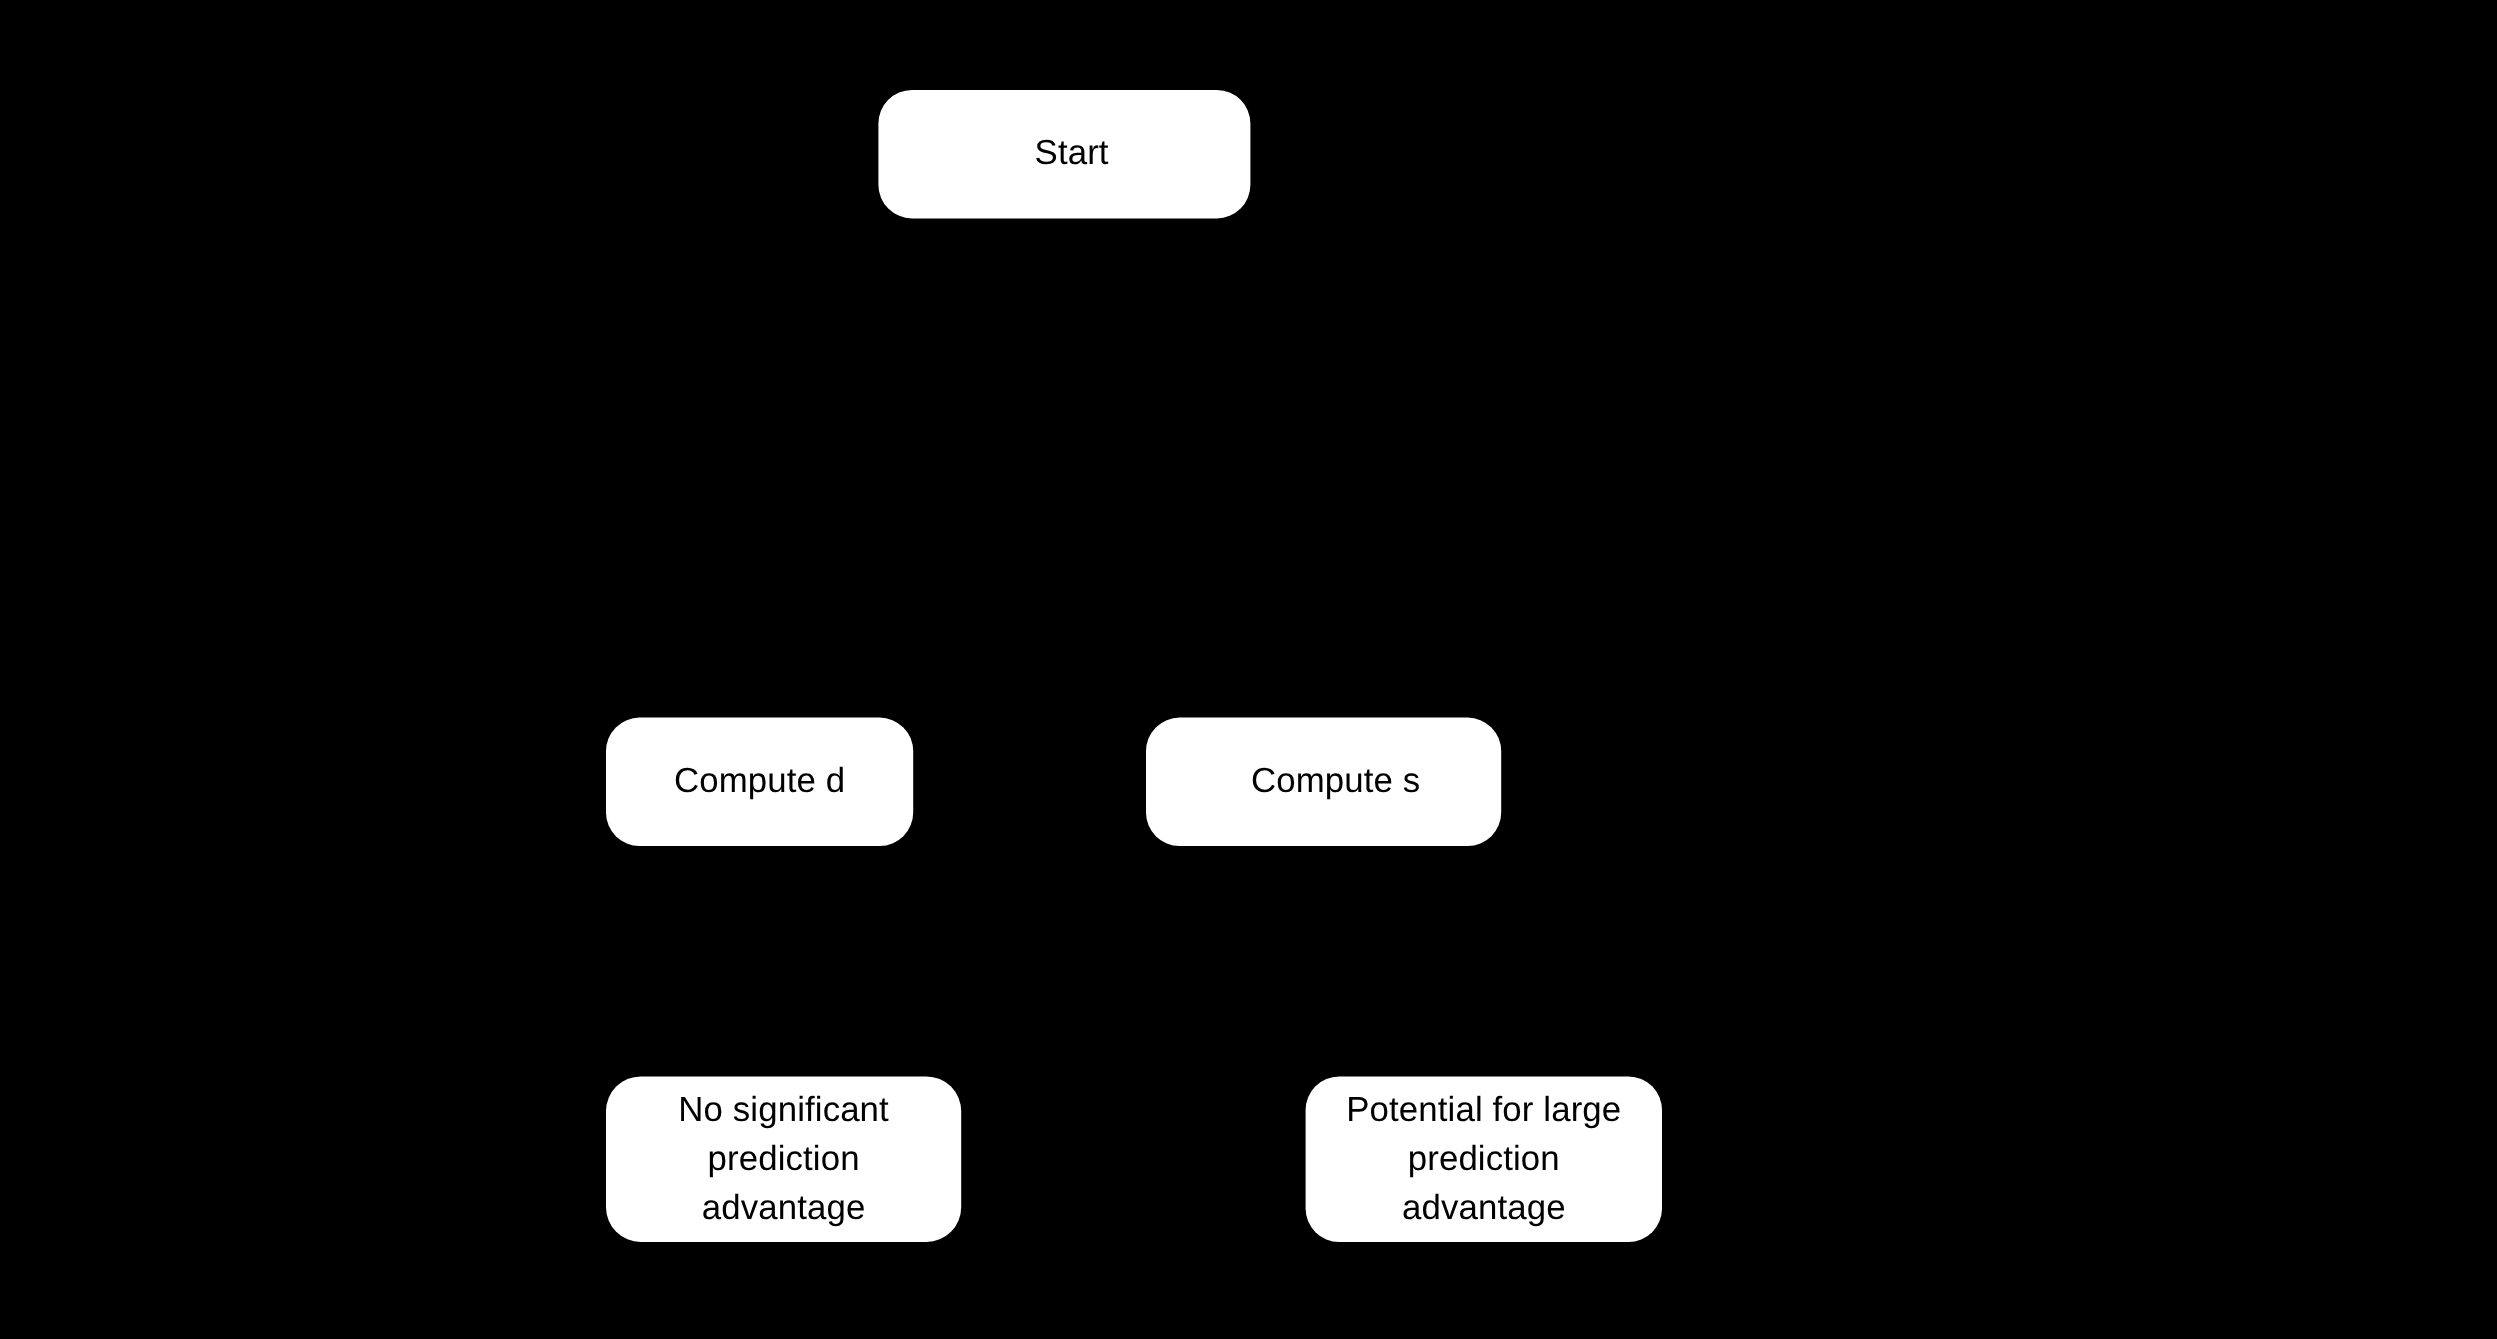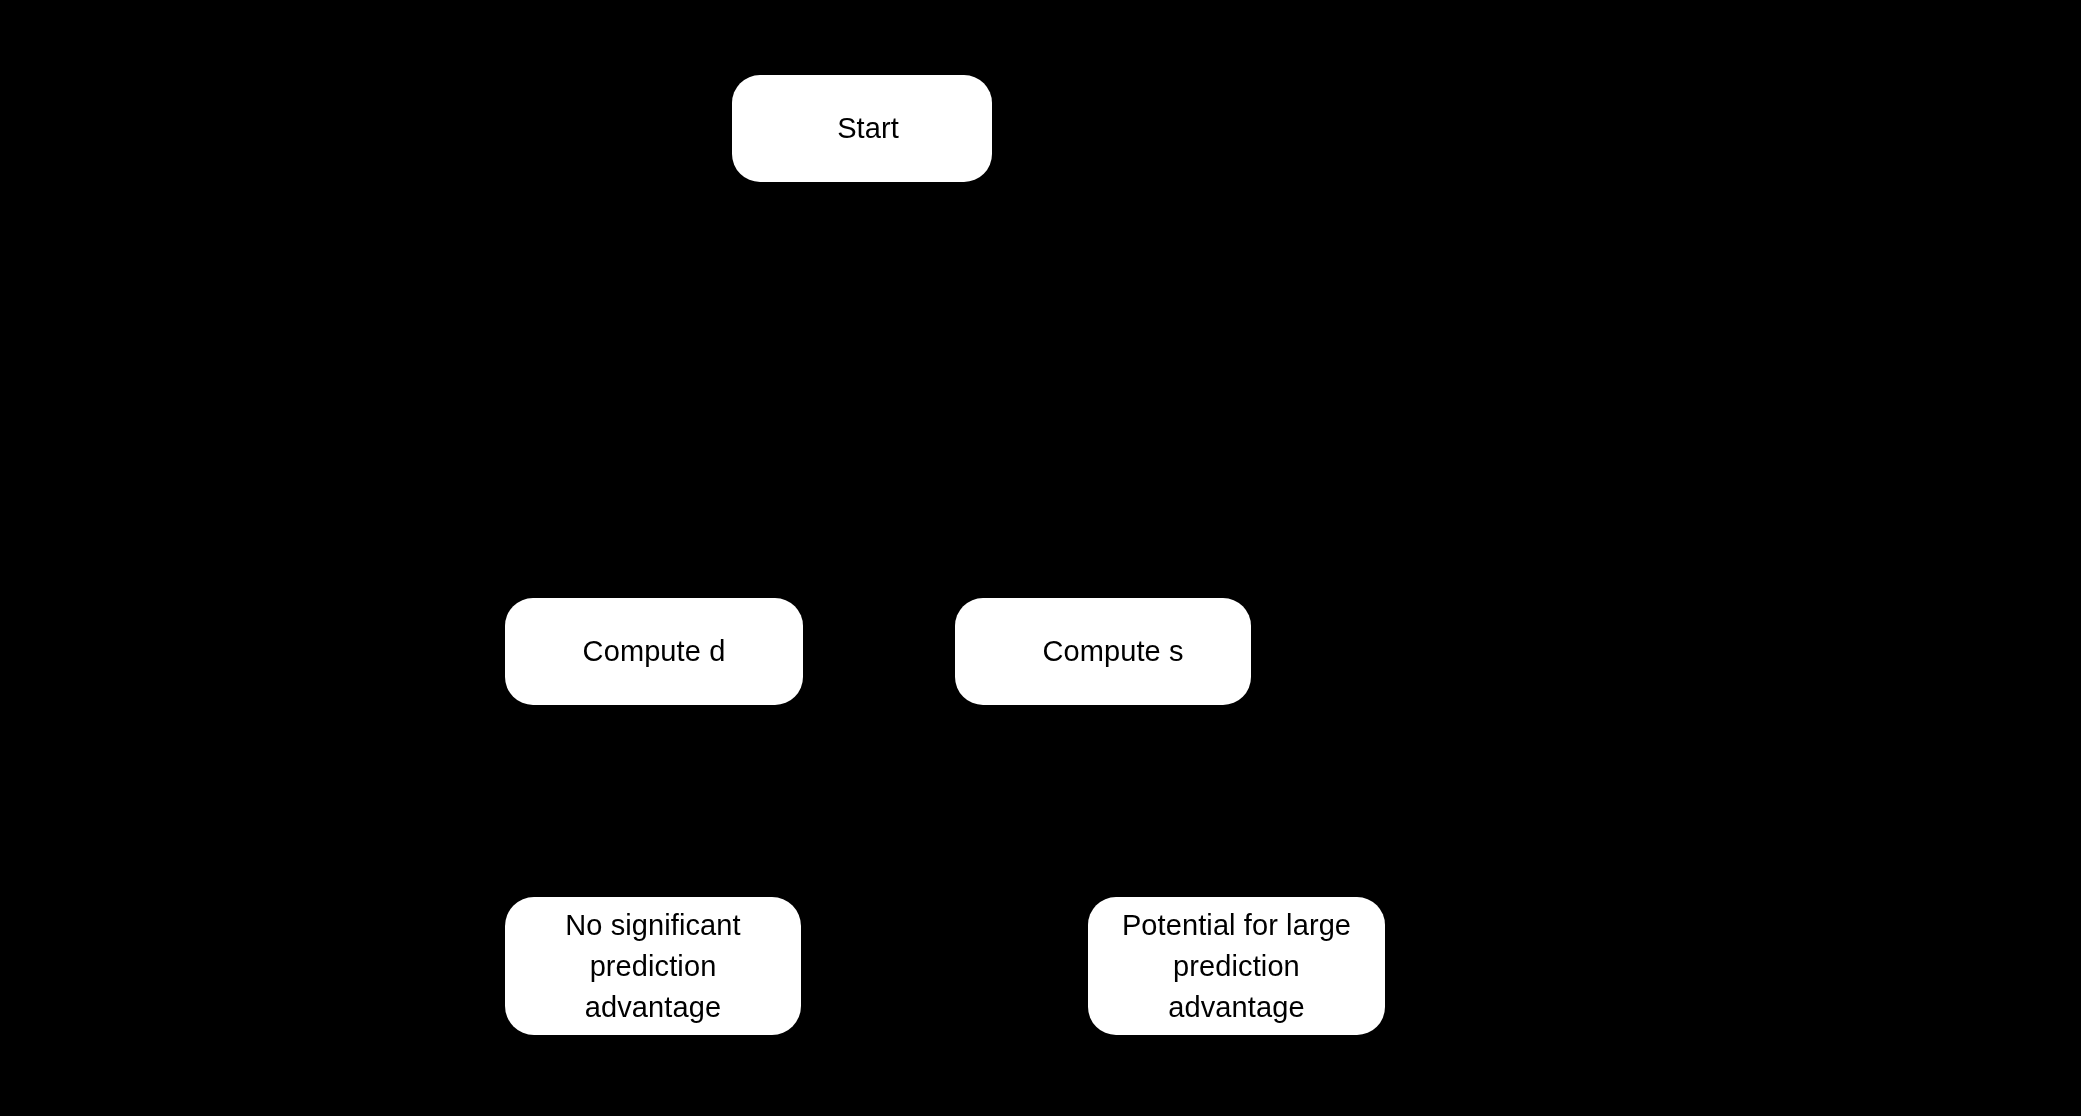--- a/index.html
+++ b/index.html
@@ -64,26 +64,26 @@
     </defs>
     <g stroke="#000000" stroke-width="3" fill="none" marker-end="url(#arrowhead)">
       <path d="M 879 182 L 879 300"></path>
       <path d="M 879 407 L 879 520 L 653 520 L 653 598"></path>
       <path d="M 879 407 L 879 520 L 1104 520 L 1104 598"></path>
       <path d="M 653 705 L 653 897"></path>
       <path d="M 1104 705 L 1104 800 L 1217 800 L 1217 897"></path>
     </g>
   </svg>
 
-  <div class="flow-node node-single" style="left:732px; top:75px; width:260px;padding-left:28px;">
+  <div class="flow-node node-single" style="left:732px; top:75px; width:310px;padding-left:28px;">
     <span>Start</span>
   </div>
 
 
-  <div class="flow-node node-single" style="left:505px; top:598px; width:298px;">
+  <div class="flow-node node-single" style="left:505px; top:598px; width:256px;">
     <span>Compute d</span>
   </div>
 
   <div class="flow-node node-single" style="left:955px; top:598px; width:296px;padding-left:36px;">
     <span>Compute s</span>
   </div>
 
   <div class="flow-node node-multi" style="left:505px; top:897px; width:296px;border-radius:29px;">
     <span>No significant
 prediction

